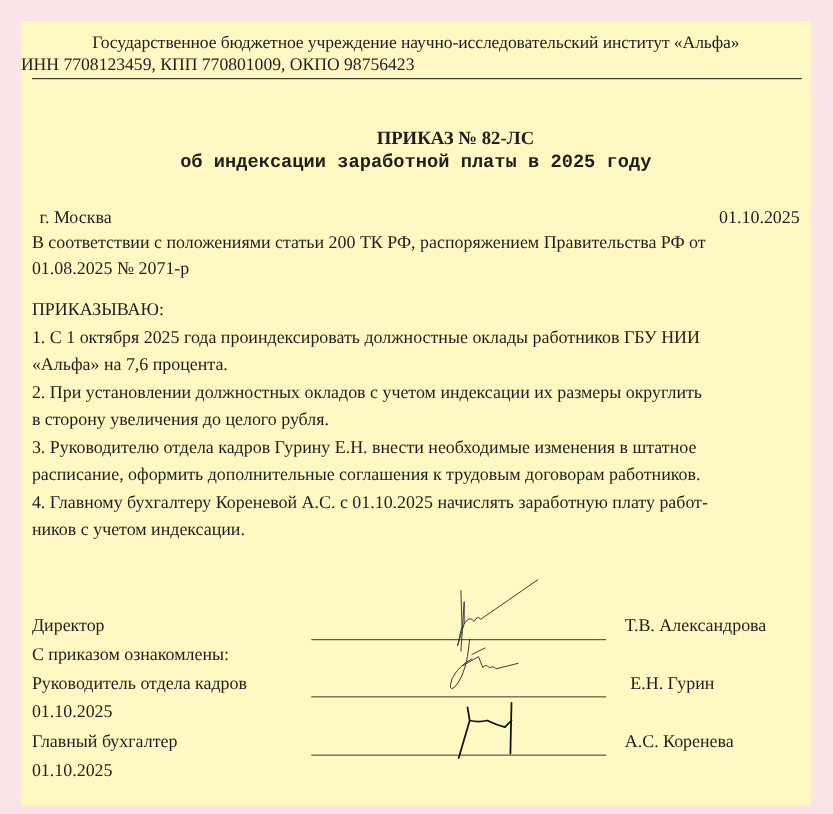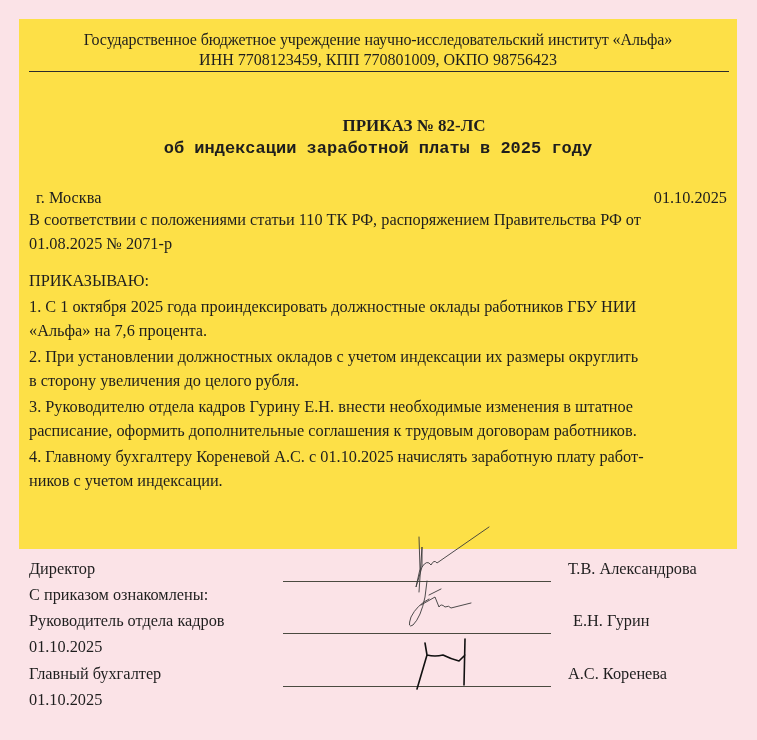--- a/index.html
+++ b/index.html
@@ -13,33 +13,32 @@
       position: relative;
       overflow: hidden;
       font-family: "Liberation Serif", "DejaVu Serif", serif;
       color: #1e1e1e;
     }
     .sheet {
       position: absolute;
       left: 19px;
       top: 19px;
       width: 718px;
-      height: 530px;
-      background: #fde047;
+      height: 713px;
+      background: #fef9c3;
     }
     .abs { position: absolute; white-space: nowrap; }
     .header-line1 {
       left: 0; width: 718px; top: 12px;
       text-align: center;
       font-size: 16px;
       letter-spacing: -0.1px;
     }
     .header-line2 {
       left: 0; width: 718px; top: 32px;
-      text-align: center;
       font-size: 16px;
     }
     .header-rule {
       position: absolute;
       left: 10px; width: 700px; top: 52px;
       height: 0; border-top: 1.5px solid #2b2b2b;
     }
     .title {
       left: 0; width: 718px; top: 97px;
       text-align: center;
@@ -78,21 +77,21 @@
   <div class="abs header-line2">ИНН 7708123459, КПП 770801009, ОКПО 98756423</div>
   <div class="header-rule"></div>
 
   <div class="abs title">ПРИКАЗ № 82-ЛС</div>
   <div class="abs subtitle">об индексации заработной платы в 2025 году</div>
 
   <div class="abs body-text city">г. Москва</div>
   <div class="abs body-text date-top">01.10.2025</div>
 
   <div class="abs body-text basis">
-    <span class="item-line">В соответствии с положениями статьи 110 ТК РФ, распоряжением Правительства РФ от</span>
+    <span class="item-line">В соответствии с положениями статьи 200 ТК РФ, распоряжением Правительства РФ от</span>
     <span class="item-line">01.08.2025 № 2071-р</span>
   </div>
 
   <div class="abs body-text orders-title">ПРИКАЗЫВАЮ:</div>
 
   <div class="items">
     <div class="item">
       <span class="item-line">1. С 1 октября 2025 года проиндексировать должностные оклады работников ГБУ НИИ</span>
       <span class="item-line">«Альфа» на 7,6 процента.</span>
     </div>

